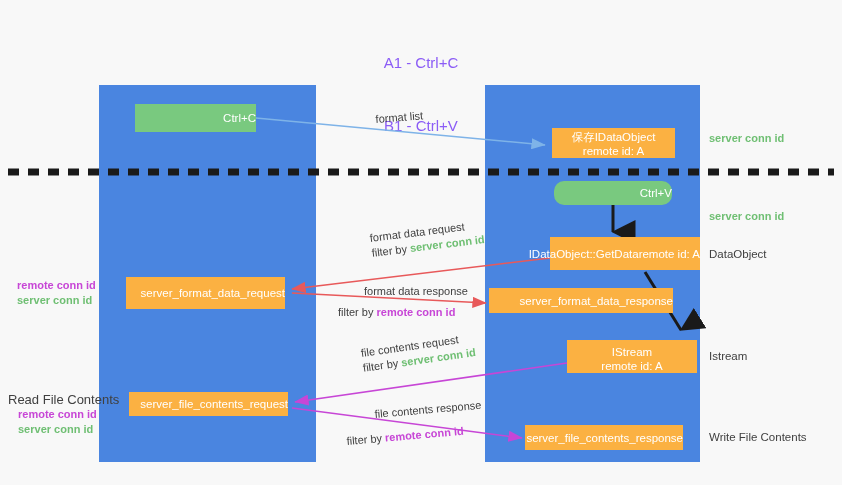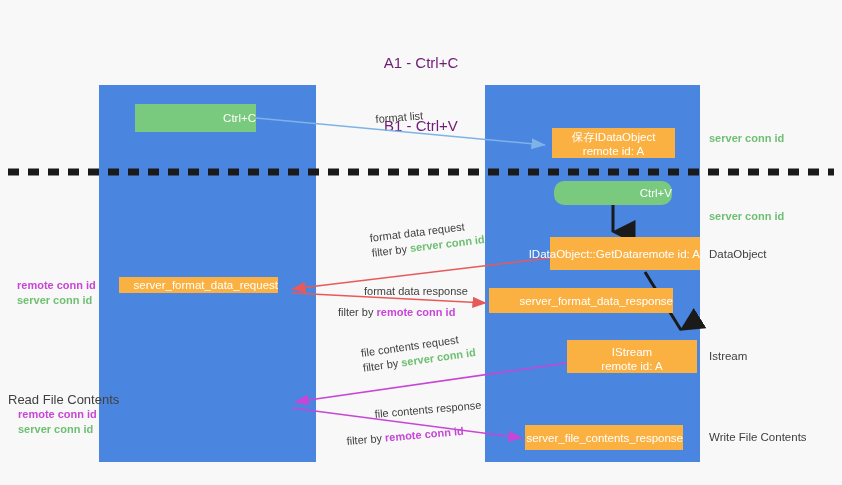--- a/index.html
+++ b/index.html
@@ -26,21 +26,21 @@
     height: 485px;
     pointer-events: none;
   }
   .title {
     position: absolute;
     left: 0; right: 0;
     top: 8px;
     text-align: center;
     font-size: 15px;
     line-height: 21px;
-    color: #701a75;
+    color: #8b5cf6;
     white-space: pre;
   }
   .lane {
     position: absolute;
     background: #4a85e0;
   }
   .lane-head {
     position: absolute;
     text-align: center;
     font-size: 12px;
@@ -145,24 +145,27 @@
 
     <line x1="292" y1="408" x2="522" y2="438" stroke="#c746d6" stroke-width="1.6" marker-end="url(#ah-mag)"></line>
 
     <line x1="8" y1="172" x2="834" y2="172" stroke="#1a1a1a" stroke-width="7" stroke-dasharray="11 9"></line>
   </svg>
 
   <div class="node green" style="left:135px; top:104px; width:121px; height:28px;">
     <span>Ctrl+C</span>
   </div>
 
-  <div class="node orange" style="left:119px; top:277px; width:159px; height:16px;padding-left:24px;">
+  <div class="node orange" style="left:126px; top:277px; width:159px; height:32px;padding-left:24px;">
     <span>server_format_data_request</span>
   </div>
 
+  <div class="node orange" style="left:129px; top:392px; width:159px; height:24px;">
+    <span>server_file_contents_request</span>
+  </div>
 
   <div class="node orange" style="left:552px; top:128px; width:123px; height:30px; flex-direction:column;">
     <span>保存IDataObject</span>
     <span>remote id: A</span>
   </div>
 
   <div class="node green" style="left:554px; top:181px; width:118px; height:24px;border-radius:10px;">
     <span>Ctrl+V</span>
   </div>
 

